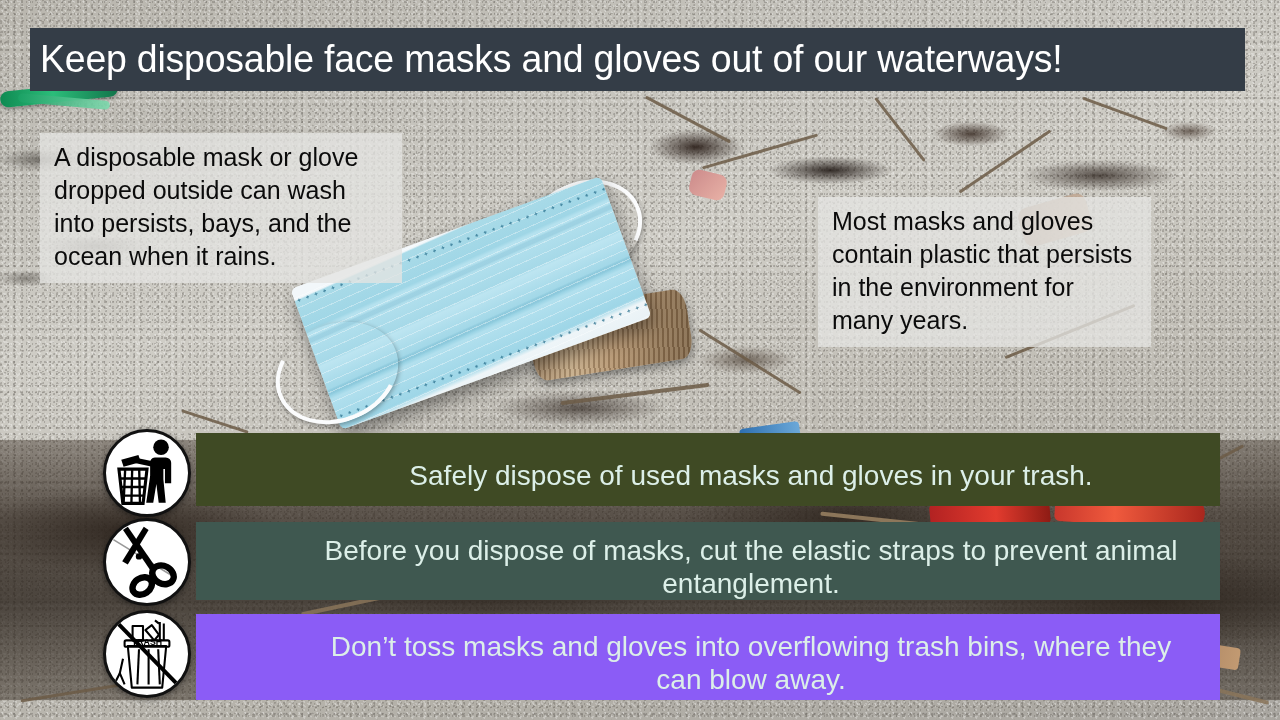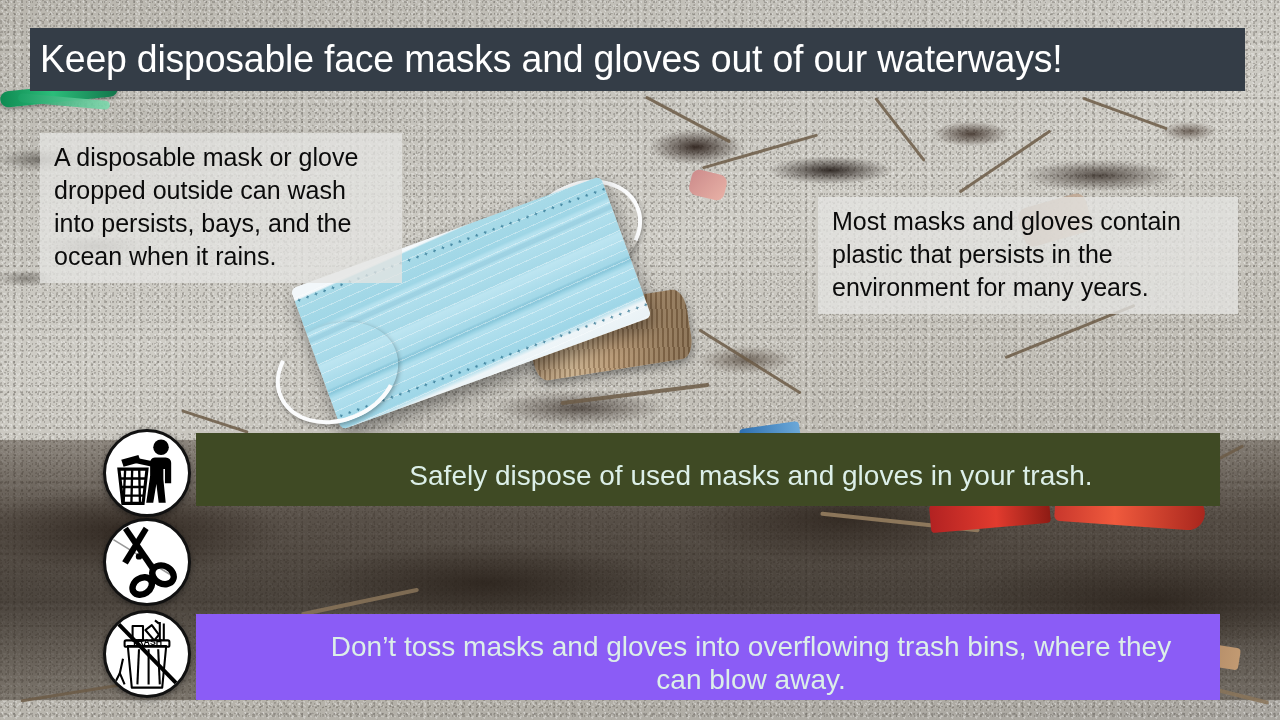--- a/index.html
+++ b/index.html
@@ -165,21 +165,21 @@
     transform:scaleX(.985); transform-origin:left center;
   }
 
   
   .fact-box {
     position:absolute; background:rgba(228,228,226,.78);
     padding:8px 14px 10px 14px; color:#0b0b0b;
     font-size:25px; line-height:1.32; font-weight:400;
   }
   .fact-box.left  { left:40px; top:133px; width:362px; }
-  .fact-box.right { left:818px; top:197px; width:420px; }
+  .fact-box.right { left:818px; top:197px; width:333px; }
 
   
   .banner {
     position:absolute; display:flex; align-items:center; justify-content:flex-end;
     padding:16px 34px 4px 120px; text-align:center;
   }
   .banner .banner-text {
     color:#dcefe8; font-size:28px; line-height:1.18; font-weight:400;
     width:100%;
   }
@@ -258,20 +258,23 @@
   <div class="fact-box left">
     <span>A disposable mask or glove dropped outside can wash into persists, bays, and the ocean when it rains.</span>
   </div>
 
   <div class="fact-box right">
     <span>Most masks and gloves contain plastic that persists in the environment for many years.</span>
   </div>
 
   <div class="banner b1">
     <span class="banner-text">Safely dispose of used masks and gloves in your trash.</span>
+  </div>
+  <div class="banner b2">
+    <span class="banner-text">Before you dispose of masks, cut the elastic straps to prevent animal entanglement.</span>
   </div>
   <div class="banner b3">
     <span class="banner-text">Don’t toss masks and gloves into overflowing trash bins, where they can blow away.</span>
   </div>
 
   <div class="banner-icon i1">
     <svg width="78" height="78" viewBox="0 0 100 100" aria-hidden="true">
       <circle cx="68" cy="17" r="10" fill="#000"></circle>
       <path d="M60 30 h14 a7 7 0 0 1 7 7 v26 h-8 v-18 l-2 0 v13 l3 30 h-9 l-3 -24 -4 24 h-9 l5 -34 v-17 a7 7 0 0 1 6 -7 z" fill="#000"></path>
       <path d="M62 36 L34 30 l-1 7 l28 6 z" fill="#000"></path>

